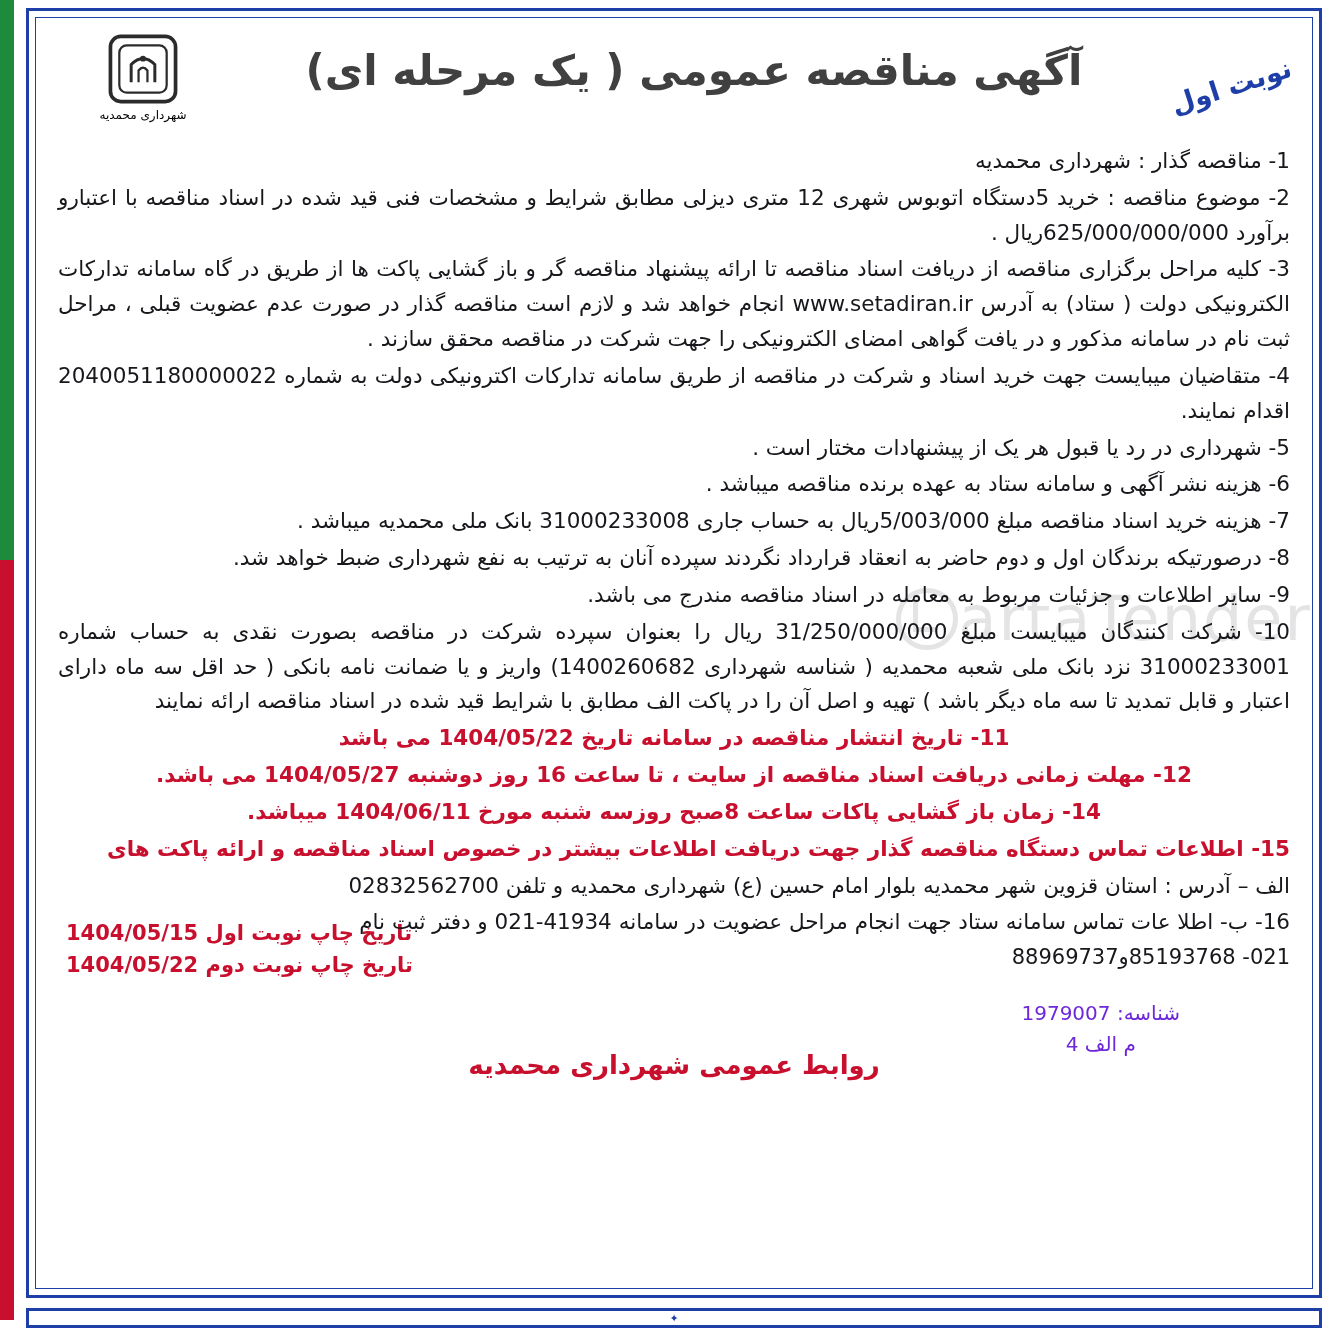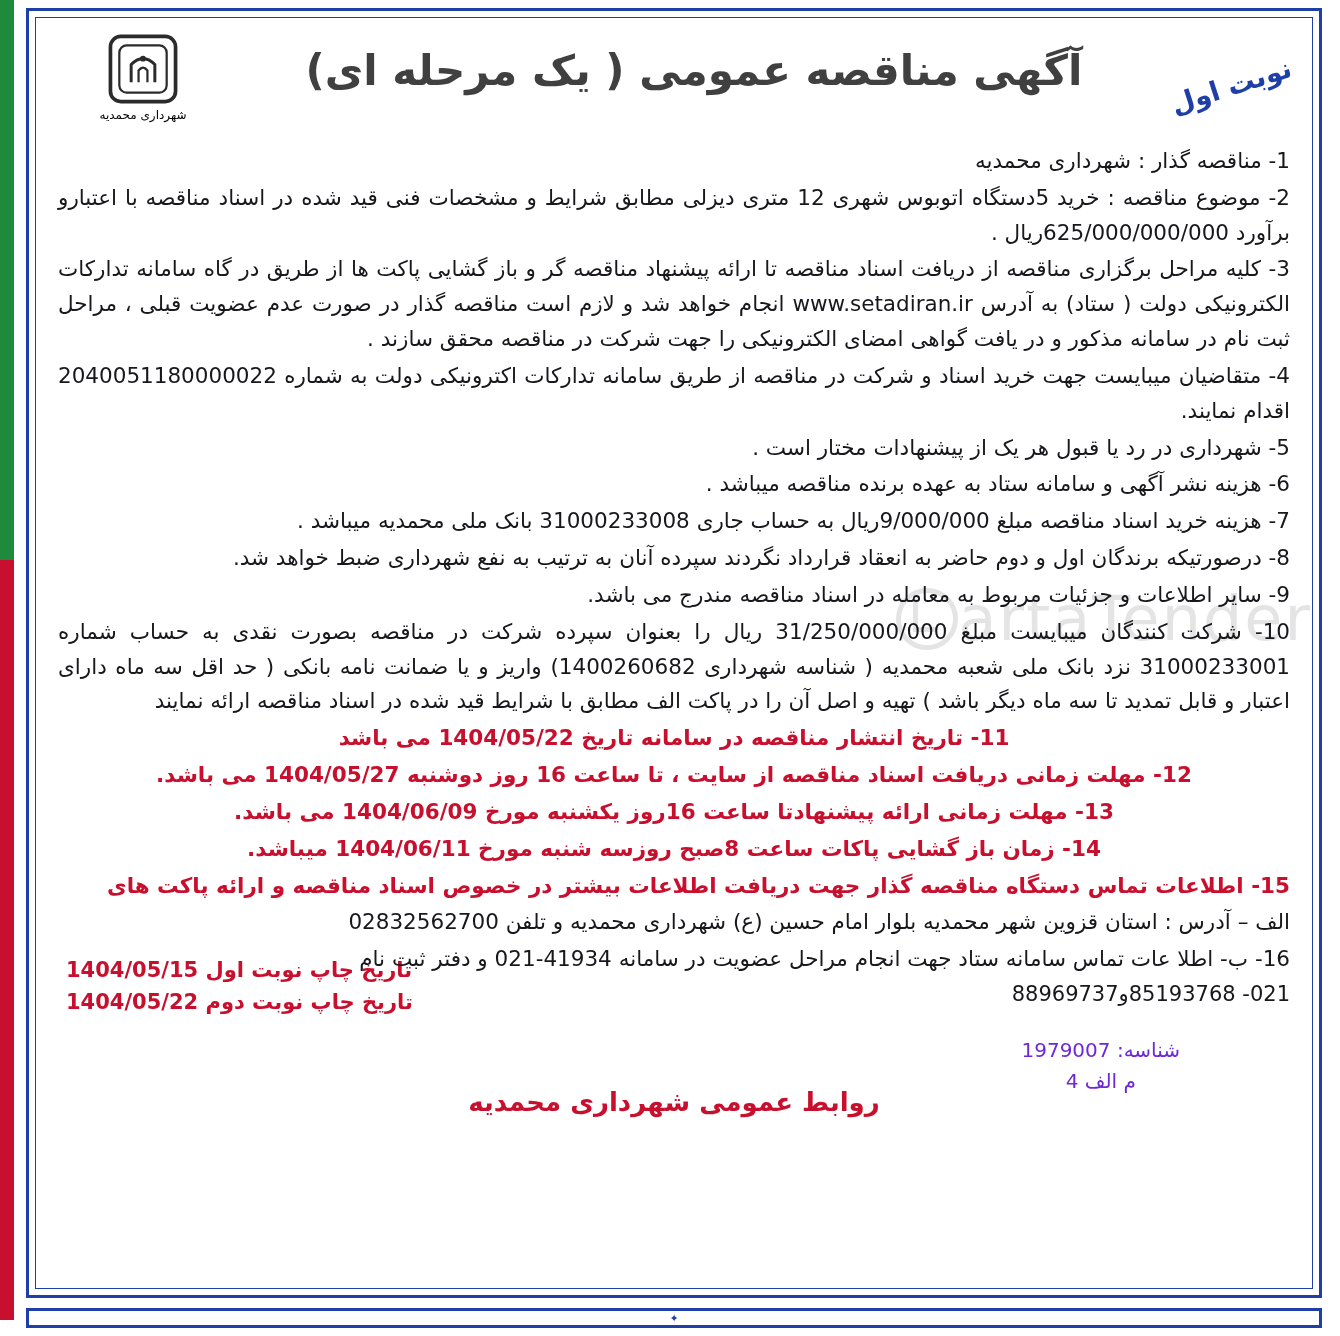--- a/index.html
+++ b/index.html
@@ -240,28 +240,27 @@
         </div>
       </div>
 
       <div class="body">
         <p class="clause c-right">1- مناقصه گذار : شهرداری محمدیه</p>
         <p class="clause">2- موضوع  مناقصه : خرید 5دستگاه اتوبوس شهری  12 متری دیزلی مطابق شرایط و مشخصات فنی قید شده در اسناد مناقصه  با اعتبارو برآورد 625/000/000/000ریال .</p>
         <p class="clause">3- کلیه مراحل برگزاری مناقصه از دریافت اسناد مناقصه  تا ارائه پیشنهاد مناقصه گر و باز گشایی پاکت ها از طریق در گاه سامانه تدارکات الکترونیکی دولت ( ستاد) به آدرس www.setadiran.ir انجام خواهد شد و لازم است مناقصه  گذار در صورت عدم عضویت قبلی ، مراحل ثبت نام در سامانه مذکور و در یافت گواهی امضای الکترونیکی را جهت شرکت در مناقصه محقق سازند .</p>
         <p class="clause">4- متقاضیان میبایست جهت خرید اسناد و شرکت در مناقصه از طریق سامانه تدارکات اکترونیکی دولت به شماره 2040051180000022 اقدام نمایند.</p>
         <p class="clause c-right">5- شهرداری در رد یا قبول هر یک از پیشنهادات مختار است .</p>
         <p class="clause c-right">6- هزینه نشر آگهی و سامانه ستاد  به عهده برنده مناقصه  میباشد .</p>
-        <p class="clause c-right">7- هزینه خرید اسناد  مناقصه مبلغ 9/000/000ریال به حساب  جاری 31000233008 بانک ملی محمدیه میباشد  .</p>
+        <p class="clause c-right">7- هزینه خرید اسناد  مناقصه مبلغ 5/003/000ریال به حساب  جاری 31000233008 بانک ملی محمدیه میباشد  .</p>
         <p class="clause c-right">8- درصورتیکه برندگان اول و دوم حاضر به انعقاد قرارداد نگردند سپرده آنان به ترتیب به نفع شهرداری ضبط خواهد شد.</p>
         <p class="clause c-right">9- سایر اطلاعات و جزئیات مربوط به معامله در اسناد مناقصه  مندرج می باشد.</p>
         <p class="clause">10-  شرکت کنندگان میبایست مبلغ 31/250/000/000  ریال را بعنوان سپرده شرکت در مناقصه بصورت نقدی به حساب شماره  31000233001  نزد بانک ملی شعبه محمدیه ( شناسه شهرداری 1400260682) واریز و یا ضمانت نامه بانکی ( حد اقل سه ماه دارای اعتبار و قابل تمدید تا سه ماه دیگر  باشد ) تهیه و اصل آن را در پاکت الف مطابق با شرایط قید شده در  اسناد مناقصه  ارائه نمایند</p>
 
         <p class="clause c-center red">11- تاریخ انتشار مناقصه در سامانه تاریخ 1404/05/22 می باشد</p>
         <p class="clause c-center red">12- مهلت زمانی دریافت اسناد مناقصه  از سایت ، تا ساعت  16 روز دوشنبه  1404/05/27 می باشد.</p>
-        <p class="clause c-center red">13- مهلت زمانی ارائه  پیشنهادتا ساعت 16روز یکشنبه مورخ  1404/06/09 می باشد.</p>
         <p class="clause c-center red">14- زمان باز گشایی پاکات ساعت 8صبح روزسه شنبه مورخ 1404/06/11 میباشد.</p>
 
         <p class="clause c-right red">15- اطلاعات تماس دستگاه مناقصه گذار جهت دریافت اطلاعات بیشتر در خصوص اسناد مناقصه  و ارائه پاکت های</p>
         <p class="clause c-right">الف – آدرس : استان قزوین شهر محمدیه بلوار امام حسین (ع) شهرداری محمدیه و تلفن 02832562700</p>
         <p class="clause c-right">16- ب- اطلا عات تماس سامانه ستاد جهت انجام مراحل عضویت در سامانه 41934-021 و دفتر ثبت نام</p>
         <p class="clause phone-line">021- 85193768و88969737</p>
       </div>
 
       <div class="footer">
         <div class="print-dates">

